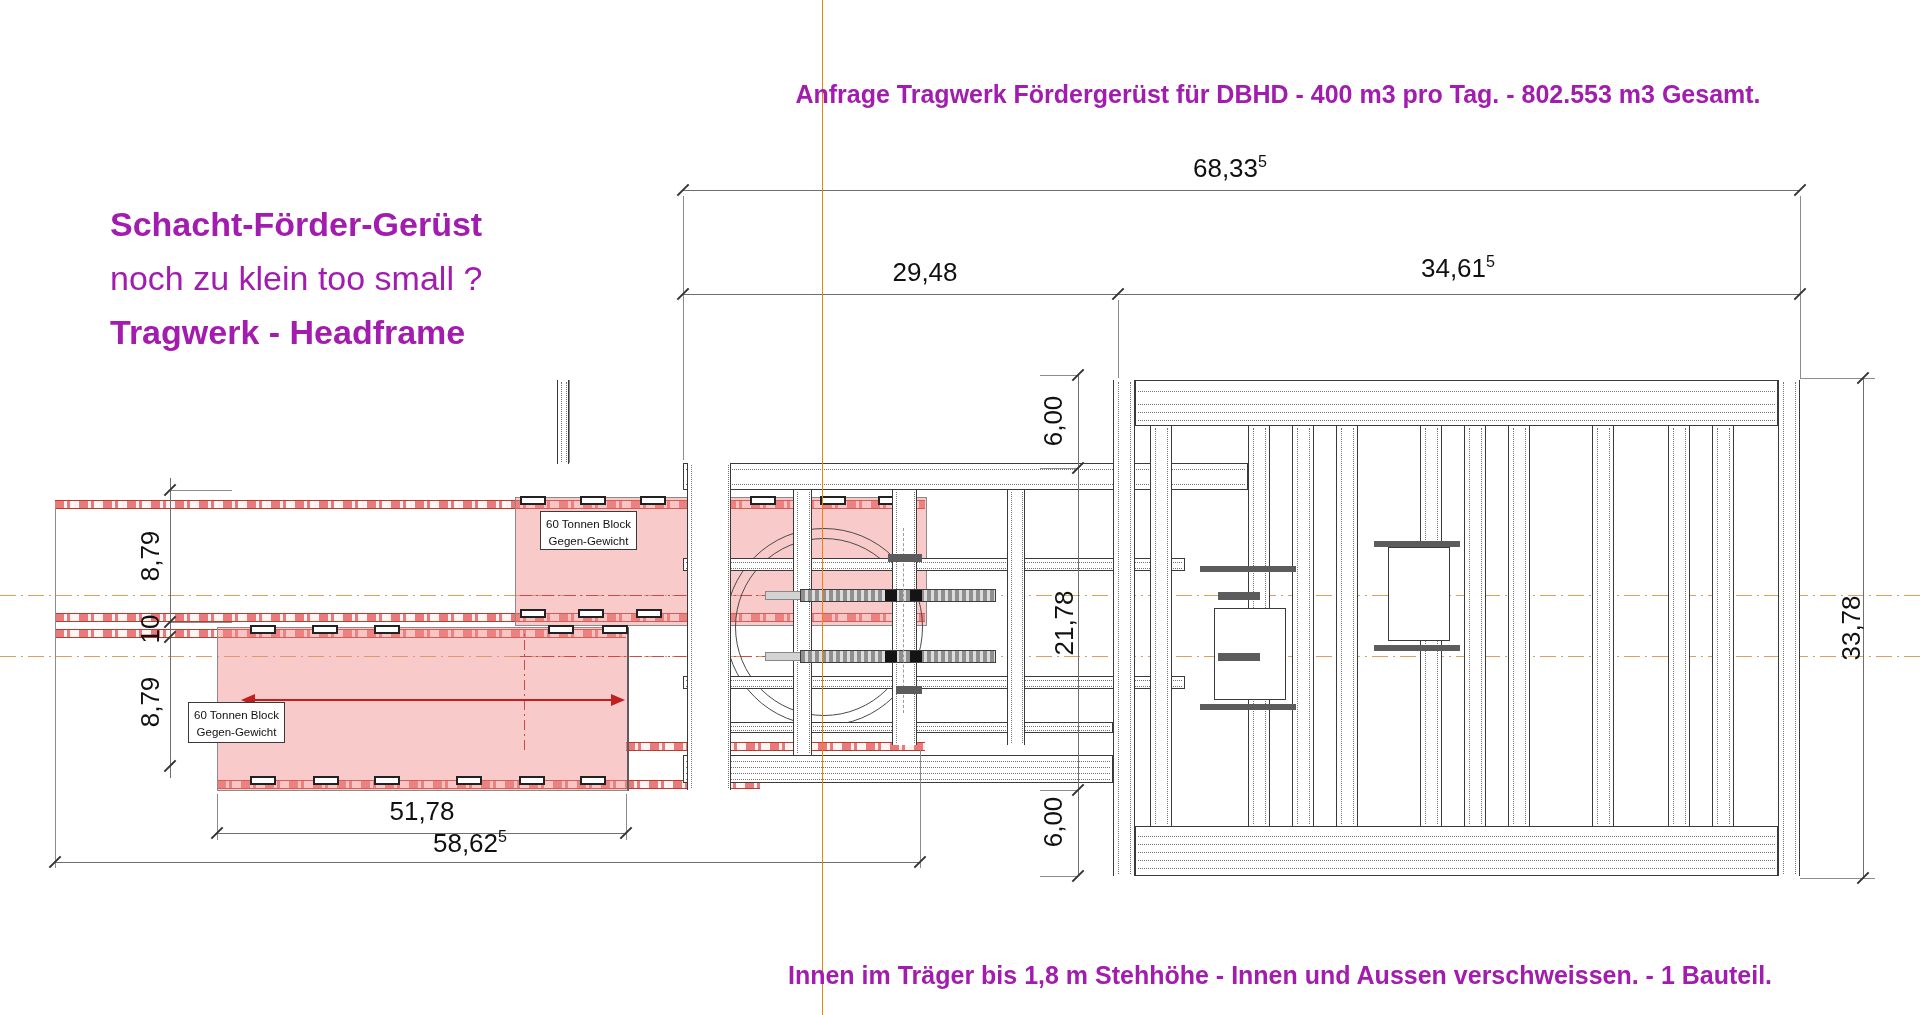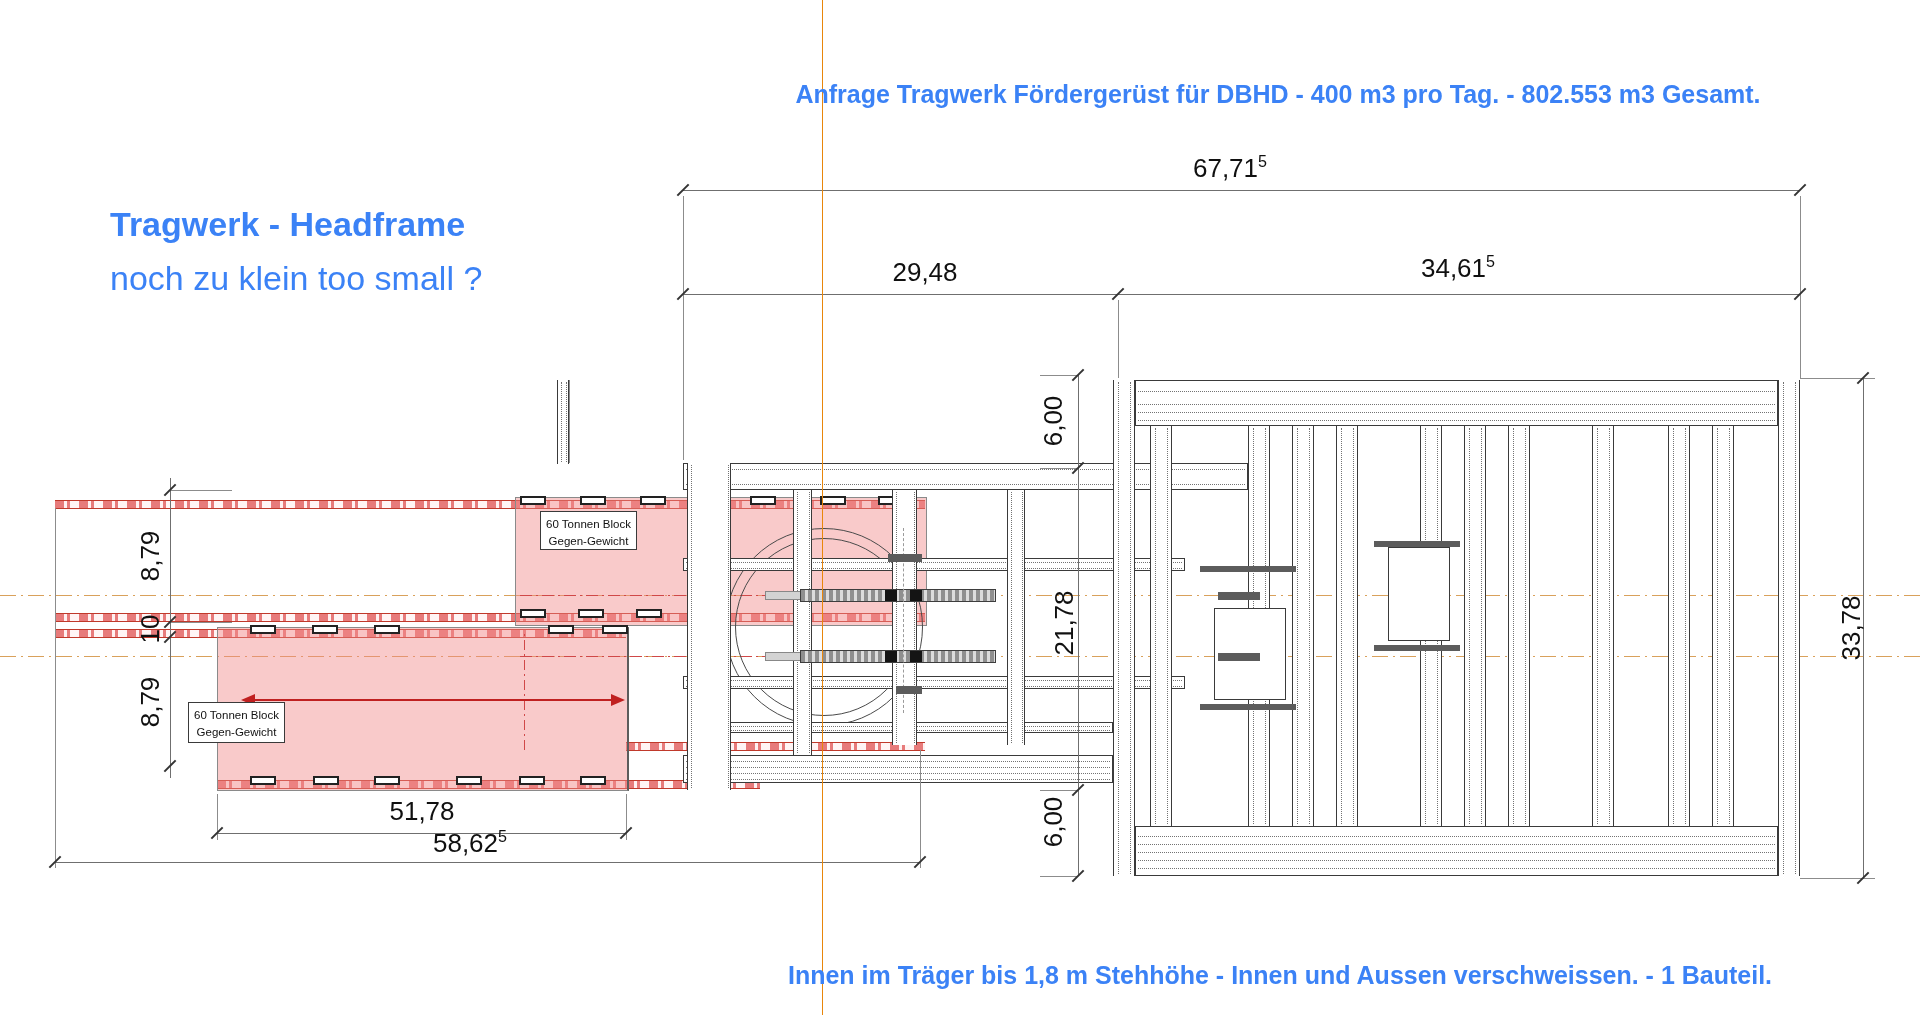--- a/index.html
+++ b/index.html
@@ -1,21 +1,21 @@
 <!DOCTYPE html>
 <html><head>
 <meta charset="utf-8">
 <style>
   html,body{margin:0;padding:0;background:#fff;}
   #canvas{position:relative;width:1920px;height:1015px;background:#fff;overflow:hidden;
           font-family:"Liberation Sans",sans-serif;}
   .abs{position:absolute;}
   
   .logo{font-size:52px;font-weight:500;color:#141414;letter-spacing:1px;}
-  .accent{color:#3b82f6;}
+  .accent{color:#a21caf;}
   .title{font-size:25px;font-weight:bold;white-space:nowrap;transform:translateX(-50%);}
   .leftline{font-size:34px;line-height:54px;white-space:nowrap;}
   .b{font-weight:bold;}
   .note{font-size:25px;font-weight:bold;white-space:nowrap;transform:translateX(-50%);}
   
   .rail{height:7px;border-top:1px solid #c0392b;border-bottom:1px solid #c0392b;
         background:repeating-linear-gradient(90deg,rgba(225,90,90,.8) 0 9px,rgba(255,240,240,.95) 9px 12px,rgba(225,90,90,.8) 12px 15px,rgba(255,244,244,.95) 15px 24px);}
   .clip{width:26px;height:9px;background:#fff;border:2px solid #222;box-sizing:border-box;}
   .pinkblock{background:rgba(242,138,138,.45);border:1px solid #8a8a8a;}
   .cwlabel{background:#fff;border:1px solid #3a3a3a;font-size:11.5px;line-height:1.45;text-align:center;color:#111;padding-top:4px;box-sizing:border-box;}
@@ -258,21 +258,21 @@
   <div class="abs cwlabel" style="left:540px;top:511px;width:97px;height:39px;">
     <div>60 Tonnen Block</div>
     <div>Gegen-Gewicht</div>
   </div>
   <div class="abs cwlabel" style="left:188px;top:702px;width:97px;height:41px;">
     <div>60 Tonnen Block</div>
     <div>Gegen-Gewicht</div>
   </div>
 
   <div class="abs dlab" style="left:1230px;top:168px;">
-    <span>67,71</span><sup>5</sup>
+    <span>68,33</span><sup>5</sup>
   </div>
   <div class="abs dlab" style="left:890px;top:272px;margin-left:35px;">
     <span>29,48</span><sup></sup>
   </div>
   <div class="abs dlab" style="left:1458px;top:268px;">
     <span>34,61</span><sup>5</sup>
   </div>
   <div class="abs dlab vlab" style="left:150px;top:556px;">8,79</div>
   <div class="abs dlab vlab" style="left:150px;top:629px;">10</div>
   <div class="abs dlab vlab" style="left:150px;top:702px;">8,79</div>
@@ -282,17 +282,18 @@
   <div class="abs dlab vlab" style="left:1851px;top:628px;">33,78</div>
   <div class="abs dlab" style="left:422px;top:811px;">51,78</div>
   <div class="abs dlab" style="left:470px;top:843px;">
     <span>58,62</span><sup>5</sup>
   </div>
 
   <div class="abs vline-orange" style="left:822px;top:0;height:1015px;"></div>
 
   <div class="abs title accent" style="left:1278px;top:80px;">Anfrage Tragwerk Fördergerüst für DBHD - 400 m3 pro Tag. - 802.553 m3  Gesamt.</div>
   <div class="abs" style="left:110px;top:197px;">
+    <div class="leftline accent b">Schacht-Förder-Gerüst</div>
+    <div class="leftline accent">noch zu klein too small ?</div>
     <div class="leftline accent b">Tragwerk - Headframe</div>
-    <div class="leftline accent">noch zu klein too small ?</div>
   </div>
   <div class="abs note accent" style="left:1280px;top:961px;">Innen im Träger bis 1,8 m Stehhöhe - Innen und Aussen verschweissen. - 1 Bauteil.</div>
 </div>
 
 </body></html>

